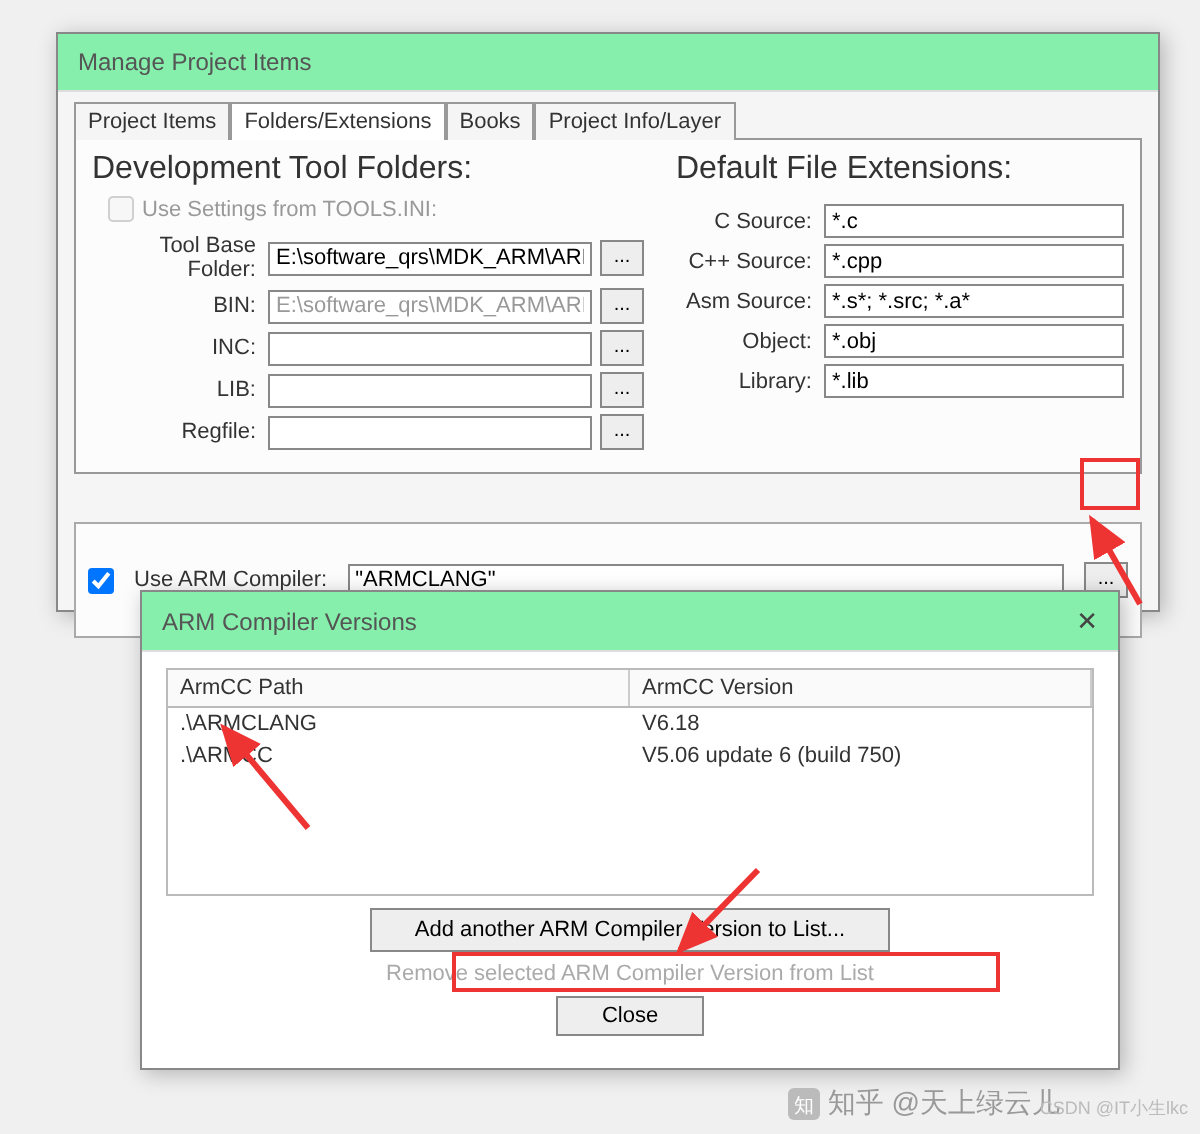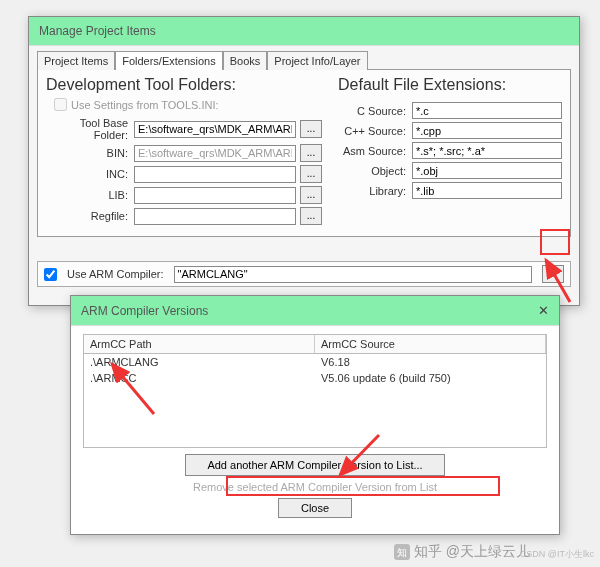--- a/index.html
+++ b/index.html
@@ -82,21 +82,21 @@
       width: 22px; height: 18px;
       border: 1px solid #888;
       background: #eee;
       font-size: 10px;
       cursor: pointer;
       line-height: 1;
     }
     .compiler-row {
       border: 1px solid #aaa;
       margin: 24px 8px 8px 8px;
-      padding: 3px 6px;
+      padding: 19px 6px;
       display: flex; align-items: center; gap: 10px;
       background: #fcfcfc;
     }
     .compiler-row input[type="text"] {
       flex: 1; border: 1px solid #888;
       padding: 1px 3px; font-size: 11px; height: 17px;
     }
     .setup-btn {
       border: 1px solid #888;
       background: #eee;
@@ -250,21 +250,21 @@
 </div>
 
 <div class="window win2">
   <div class="titlebar">
     <span>ARM Compiler Versions</span>
     <span class="close-x">✕</span>
   </div>
   <div style="padding:8px 12px;">
     <div class="table-head">
       <div class="th-path">ArmCC Path</div>
-      <div class="th-ver">ArmCC Source</div>
+      <div class="th-ver">ArmCC Version</div>
     </div>
     <div class="table-body">
       <div class="table-row">
         <div class="td-path">.\ARMCLANG</div>
         <div class="td-ver">V6.18</div>
       </div>
       <div class="table-row">
         <div class="td-path">.\ARMCC</div>
         <div class="td-ver">V5.06 update 6 (build 750)</div>
       </div>

